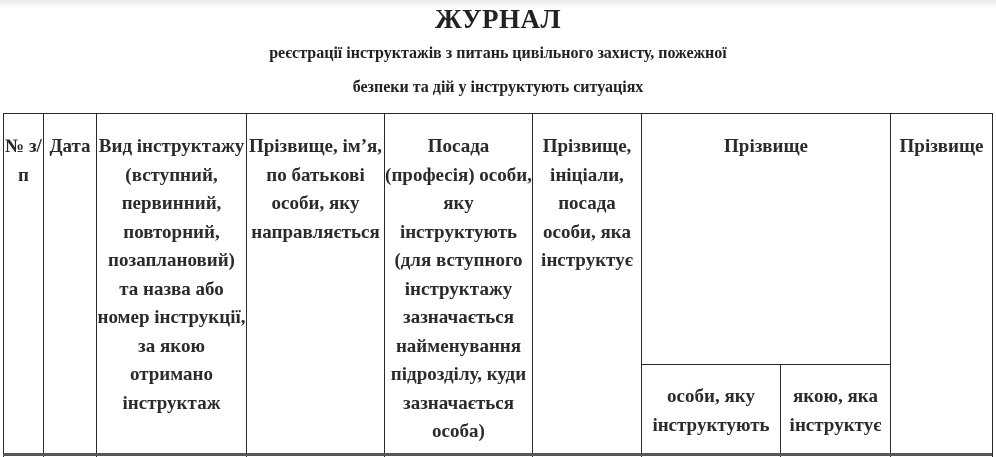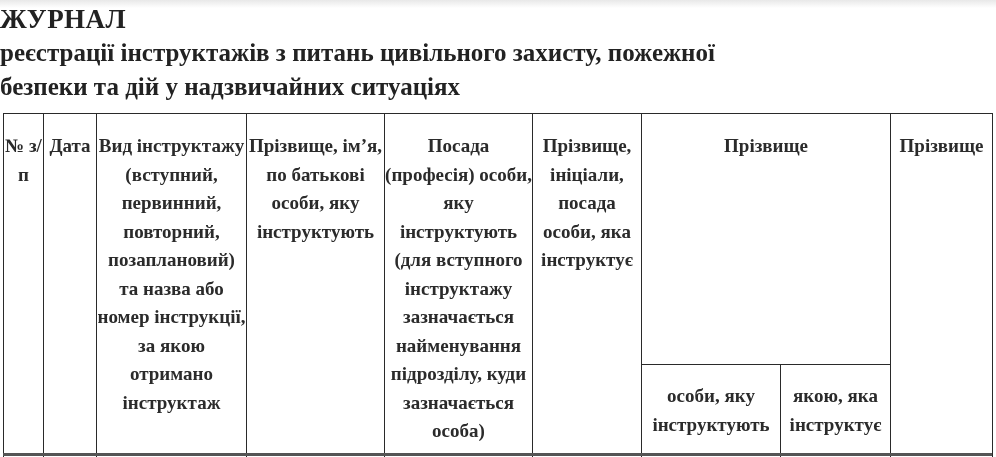--- a/index.html
+++ b/index.html
@@ -1,64 +1,64 @@
 <!DOCTYPE html>
 <html><head>
 <meta charset="utf-8">
 <style>
   html, body { margin: 0; padding: 0; background: #ffffff; }
   body { width: 996px; height: 457px; overflow: hidden; position: relative;
          font-family: "Liberation Serif", "DejaVu Serif", serif; color: #1a1a1a; }
   .topshade { position: absolute; left: 0; top: 0; width: 996px; height: 8px;
               background: linear-gradient(#e8e8e8, #ffffff); }
-  .title-block { position: absolute; left: 0; top: 2px; width: 996px; text-align: left;
+  .title-block { position: absolute; left: 0; top: 2px; width: 996px; text-align: center;
                  font-weight: bold; color: #222; }
   .title-block .t1 { font-size: 27px; line-height: 34px; letter-spacing: 0.5px; }
-  .title-block .t2 { font-size: 25px; line-height: 34px; }
+  .title-block .t2 { font-size: 16px; line-height: 34px; }
   table.journal { position: absolute; left: 3px; top: 113px; border-collapse: collapse;
                   table-layout: fixed; width: 989px; }
   table.journal th { border: 1.5px solid #2a2a2a; font-weight: bold; font-size: 19px;
                      line-height: 28.5px; text-align: center; vertical-align: top;
                      padding: 18px 0 0 0; color: #2b2b2b; }
   table.journal th.sub { vertical-align: middle; padding: 10px 0 8px 0; }
   table.journal tr.r1 { height: 251px; }
   table.journal tr.r2 { height: 90px; }
   table.journal tr.body td { border: 1.5px solid #2a2a2a; height: 20px; }
   .bottom-line { position: absolute; left: 3px; top: 453px; width: 989px; height: 3px;
                  background: #555; }
 </style>
 </head>
 <body>
 
 <div class="topshade"></div>
 
 <div class="title-block">
   <div class="t1">ЖУРНАЛ</div>
   <div class="t2">реєстрації інструктажів з питань цивільного захисту, пожежної</div>
-  <div class="t2">безпеки та дій у надзвичайних ситуаціях</div>
+  <div class="t2">безпеки та дій у інструктують ситуаціях</div>
 </div>
 
 <table class="journal">
   <colgroup>
     <col style="width:40px">
     <col style="width:53px">
     <col style="width:150px">
     <col style="width:138px">
     <col style="width:148px">
     <col style="width:109px">
     <col style="width:139px">
     <col style="width:110px">
     <col style="width:102px">
   </colgroup>
   <tbody>
       <tr class="r1">
     <th rowspan="2">№ з/п</th>
     <th rowspan="2">Дата</th>
     <th rowspan="2">Вид інструктажу (вступний, первинний, повторний, позаплановий) та назва або номер інструкції, за якою отримано інструктаж</th>
-    <th rowspan="2">Прізвище, ім’я, по батькові особи, яку інструктують</th>
+    <th rowspan="2">Прізвище, ім’я, по батькові особи, яку направляється</th>
     <th rowspan="2">Посада (професія) особи, яку інструктують (для вступного інструктажу зазначається найменування підрозділу, куди зазначається особа)</th>
     <th rowspan="2">Прізвище, ініціали, посада особи, яка інструктує</th>
     <th colspan="2">Прізвище</th>
     <th rowspan="2">Прізвище</th>
   </tr>
   <tr class="r2">
     <th class="sub">особи, яку інструктують</th>
     <th class="sub">якою, яка інструктує</th>
   </tr>
   <tr class="body">

